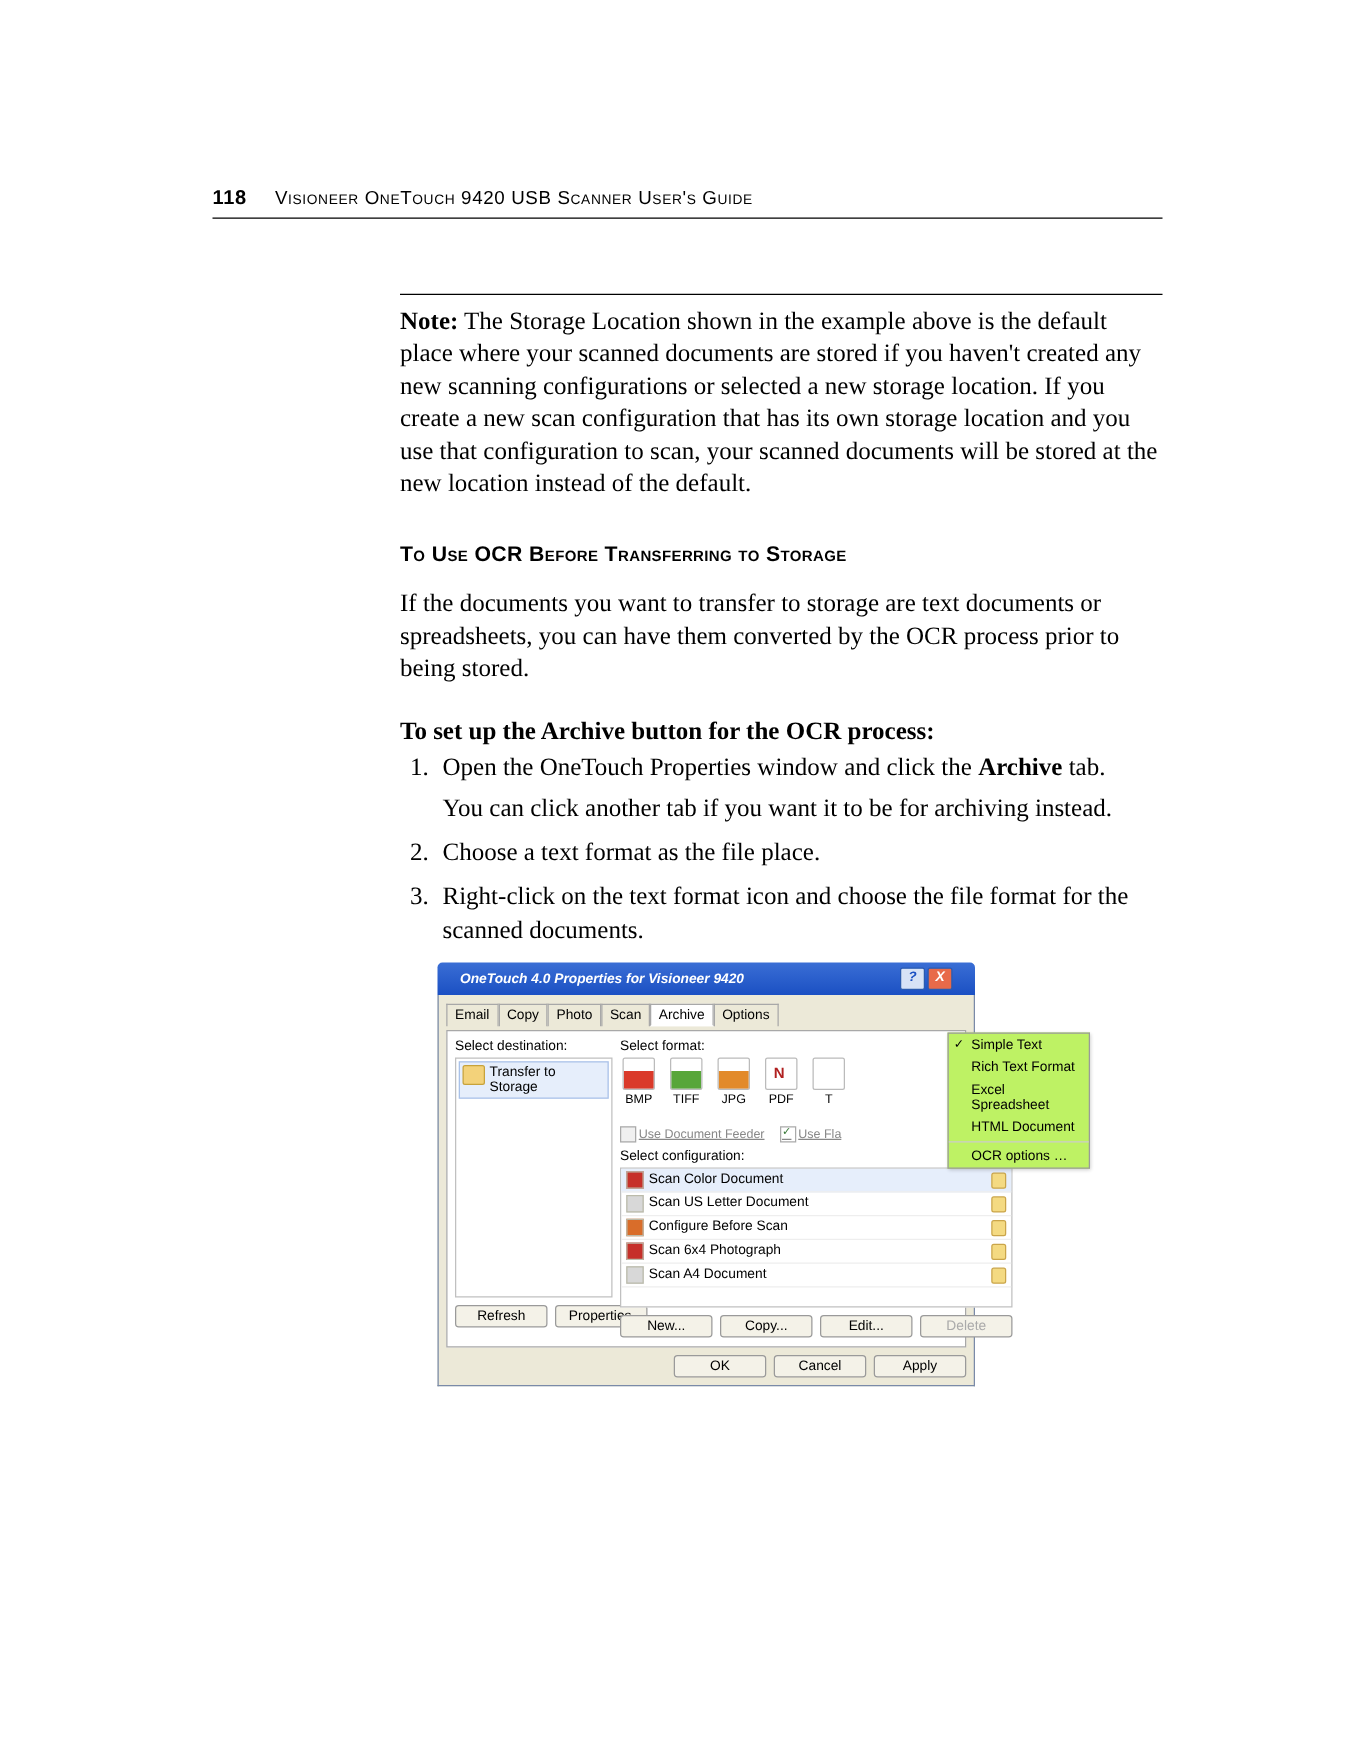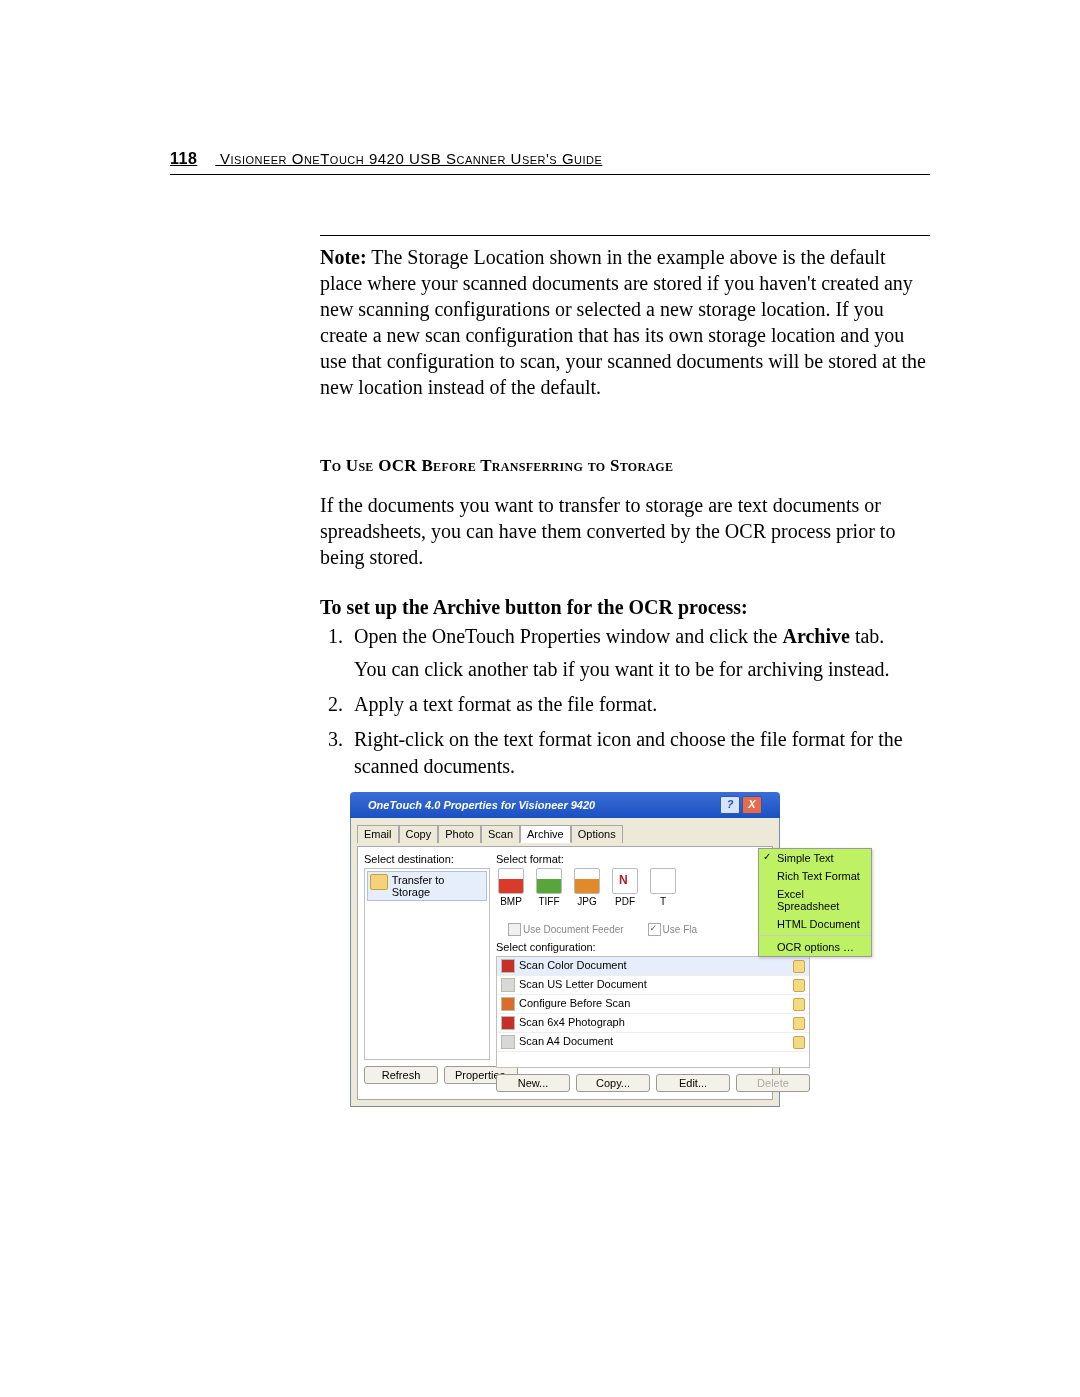--- a/index.html
+++ b/index.html
@@ -15,41 +15,40 @@
   }
   .header-row {
     border-bottom: 1.5px solid #000;
     padding-bottom: 6px;
     margin-bottom: 60px;
   }
   .header-text {
     font-family: Arial, Helvetica, sans-serif;
     font-size: 15px;
     letter-spacing: 0.5px;
-    text-decoration: underline;
   }
   .page-number {
     font-weight: bold;
     font-size: 16px;
     margin-right: 18px;
   }
   .smallcaps { font-variant: small-caps; }
   .note-block {
     border-top: 1.5px solid #000;
     padding-top: 8px;
     margin-left: 150px;
     font-size: 20px;
     line-height: 1.3;
   }
   .section-head {
-    font-family: Liberation Serif, serif;
+    font-family: Liberation Sans, sans-serif;
     font-weight: bold;
     font-size: 17px;
     font-variant: small-caps;
-    margin: 56px 0 16px 150px;
+    margin: 34px 0 16px 150px;
     letter-spacing: 0.3px;
   }
   .body-text {
     margin-left: 150px;
     font-size: 20px;
     line-height: 1.3;
   }
   .body-bold {
     margin-left: 150px;
     font-size: 20px;
@@ -163,21 +162,21 @@
     margin: 0 auto 2px auto;
     background: #fff;
   }
   .fmt-icon.red { background: linear-gradient(#fff 40%, #da3a2a 40%); }
   .fmt-icon.grn { background: linear-gradient(#fff 40%, #58a63a 40%); }
   .fmt-icon.org { background: linear-gradient(#fff 40%, #e28a2a 40%); position: relative; }
   .fmt-icon.pdf { background: #fff; position: relative; }
   .fmt-icon.pdf::after { content:"N"; color:#b02020; font-weight:bold; font-size:12px; position:absolute; left:6px; top:4px; }
   .fmt-icon.txt { background: #fff; position: relative; }
   .fmt-lbl { font-size: 10px; }
-  .chk-row { font-size: 10px; color: #888; margin: 3px 0 5px 12px; display:flex; gap:24px;}
+  .chk-row { font-size: 10px; color: #888; margin: 3px 0 5px 0; display:flex; gap:12px;text-decoration:underline;}
   .chk-row .chk { display:inline-flex; align-items:center; gap:2px;}
   .sq { width:11px; height:11px; border:1px solid #aaa; display:inline-block; background:#f0f0f0;}
   .sq.on { background:#fff;}
   .sq.on::after{content:"✓"; color:#3a7a3a; font-size:9px; position:relative; top:-2px; left:1px;}
   .cfg-box {
     border: 1px solid #c0c0c0;
     background: #fff;
     height: 110px;
     padding: 0;
   }
@@ -253,21 +252,21 @@
 
   <div class="body-text">If the documents you want to transfer to storage are text documents or spreadsheets, you can have them converted by the OCR process prior to being stored.</div>
 
   <div class="body-bold">To set up the Archive button for the OCR process:</div>
 
   <ol class="steps">
     <li>
       <span>Open the OneTouch Properties window and click the </span><b>Archive</b><span> tab.</span>
       <div class="sub-indent">You can click another tab if you want it to be for archiving instead.</div>
     </li>
-    <li>Apply a text format as the file format.</li>
+    <li>Choose a text format as the file place.</li>
     <li>Right-click on the text format icon and choose the file format for the scanned documents.</li>
   </ol>
 
   <div class="dialog-wrap">
     <div class="titlebar">
       <span class="title-text">OneTouch 4.0 Properties for Visioneer 9420</span>
       <span class="title-btn">?</span>
       <span class="title-btn close-btn">X</span>
     </div>
     <div class="dlg-body">
@@ -366,20 +365,25 @@
               </div>
           </div>
           <div class="btn-row">
             <div class="wbtn">New...</div>
             <div class="wbtn">Copy...</div>
             <div class="wbtn">Edit...</div>
             <div class="wbtn dis">Delete</div>
           </div>
         </div>
       </div>
+      <div class="footer-btns">
+        <div class="wbtn">OK</div>
+        <div class="wbtn">Cancel</div>
+        <div class="wbtn">Apply</div>
+      </div>
     </div>
 
     <div class="ctx-menu">
       <div class="ctx-item checked">Simple Text</div>
       <div class="ctx-item">Rich Text Format</div>
       <div class="ctx-item">Excel Spreadsheet</div>
       <div class="ctx-item">HTML Document</div>
       <div class="ctx-sep"></div>
       <div class="ctx-item">OCR options …</div>
     </div>

